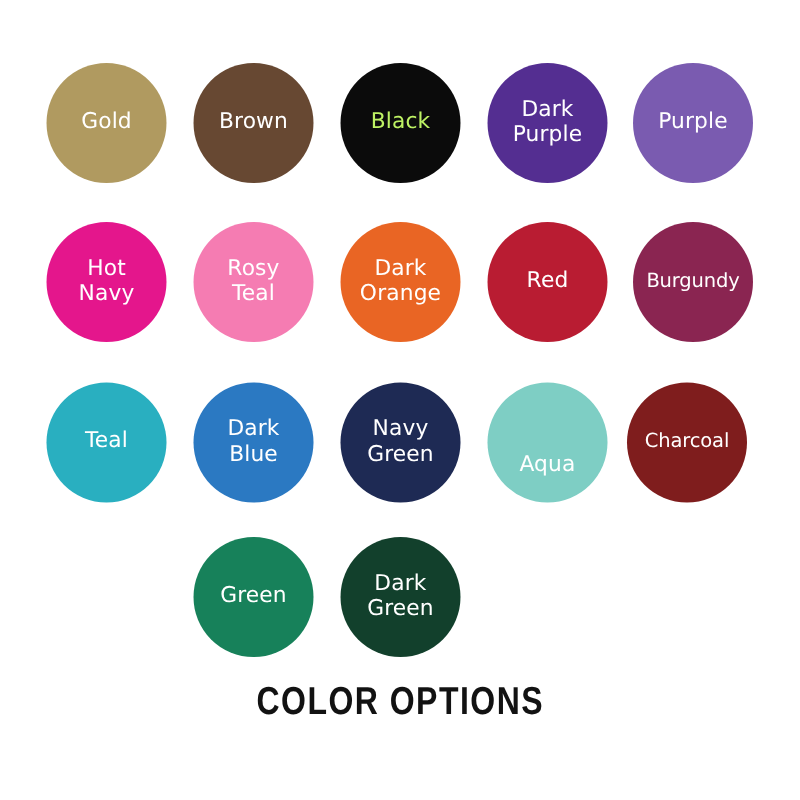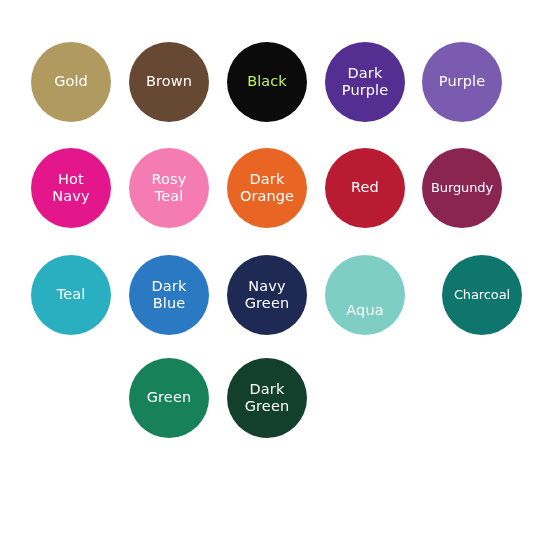--- a/index.html
+++ b/index.html
@@ -125,26 +125,29 @@
         <span class="swatch-label" style="color: rgb(255, 255, 255);">Dark
 Blue</span>
       </div>
       <div class="swatch" style="left: 227px; top: 255px; width: 80px; height: 80px; background: rgb(30, 42, 84);">
         <span class="swatch-label" style="color: rgb(255, 255, 255);">Navy
 Green</span>
       </div>
       <div class="swatch" style="left: 325px; top: 255px; width: 80px; height: 80px; background: rgb(126, 206, 196);">
         <span class="swatch-label" style="color: rgb(255, 255, 255); margin-top: 32px;">Aqua</span>
       </div>
-      <div class="swatch" style="left: 442px; top: 255px; width: 80px; height: 80px; background: #0f766e;">
+      <div class="swatch" style="left: 418px; top: 255px; width: 80px; height: 80px; background: #7f1d1d;">
         <span class="swatch-label small" style="color: rgb(255, 255, 255);">Charcoal</span>
       </div>
       <div class="swatch" style="left: 129px; top: 358px; width: 80px; height: 80px; background: rgb(23, 129, 90);">
         <span class="swatch-label" style="color: rgb(255, 255, 255);">Green</span>
       </div>
       <div class="swatch" style="left: 227px; top: 358px; width: 80px; height: 80px; background: rgb(18, 64, 44);">
         <span class="swatch-label" style="color: rgb(255, 255, 255);">Dark
 Green</span>
       </div>
     </div>
 
+  <div class="title-wrap">
+    <span id="page-title">COLOR OPTIONS</span>
+  </div>
 
 </div>
 
 </body></html>

